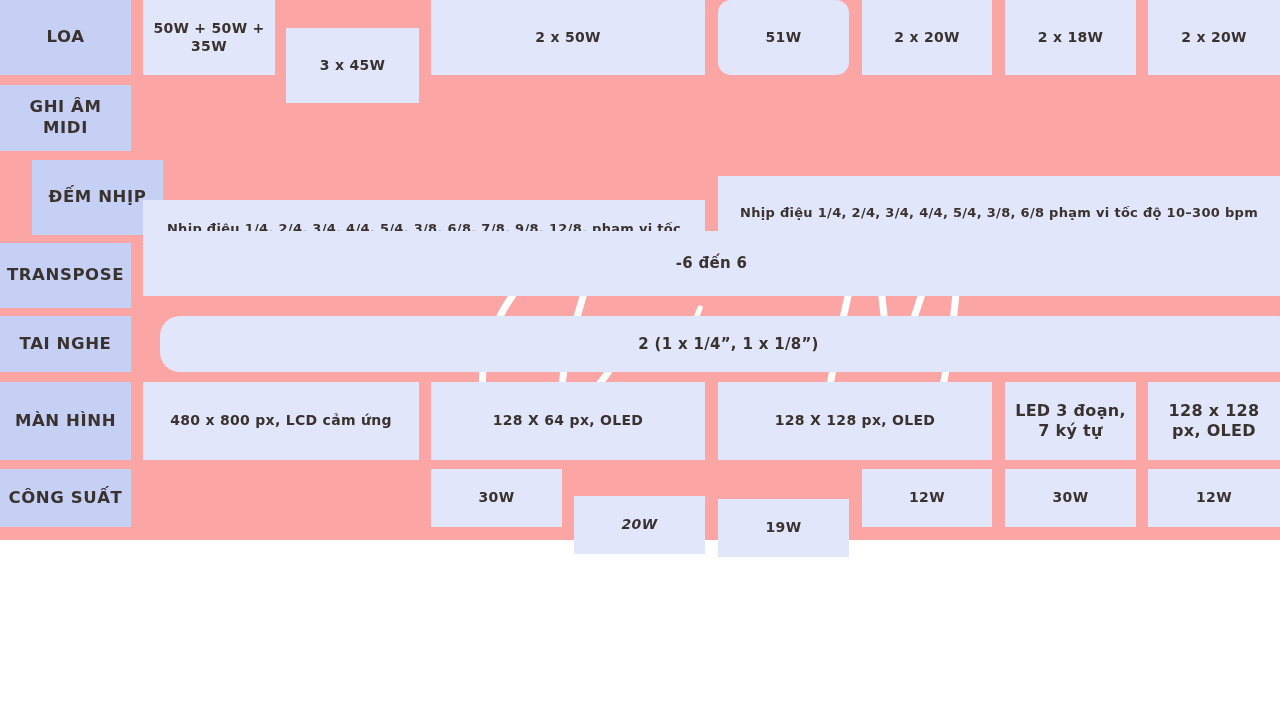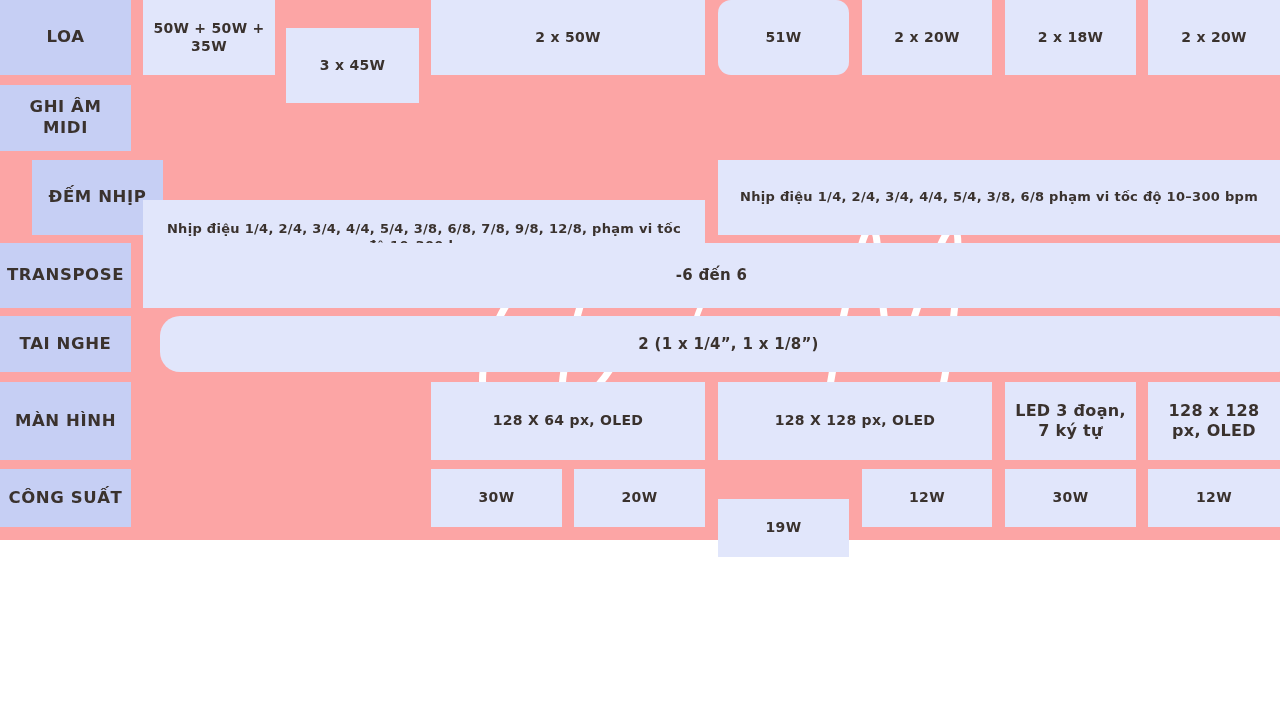--- a/index.html
+++ b/index.html
@@ -66,37 +66,38 @@
   <div class="cell data" style="left:431px;top:0px;width:274px;height:75px;">2 x 50W</div>
   <div class="cell data" style="left:718px;top:0px;width:131px;height:75px;border-radius:13px;">51W</div>
   <div class="cell data" style="left:862px;top:0px;width:130px;height:75px;">2 x 20W</div>
   <div class="cell data" style="left:1005px;top:0px;width:131px;height:75px;">2 x 18W</div>
   <div class="cell data" style="left:1148px;top:0px;width:132px;height:75px;">2 x 20W</div>
 
   <div class="cell label" style="left:0px;top:85px;width:131px;height:66px;">GHI ÂM MIDI</div>
 
   <div class="cell label" style="left:0px;top:160px;width:131px;height:75px;margin-left:32px;">ĐẾM NHỊP</div>
   <div class="cell data sm" style="left:143px;top:160px;width:562px;height:75px;padding:2px 14px;margin-top:40px;">Nhịp điệu 1/4, 2/4, 3/4, 4/4, 5/4, 3/8, 6/8, 7/8, 9/8, 12/8, phạm vi tốc độ 10–300 bpm</div>
-  <div class="cell data sm" style="left:718px;top:160px;width:562px;height:75px;padding:2px 6px;">Nhịp điệu 1/4, 2/4, 3/4, 4/4, 5/4, 3/8, 6/8 phạm vi tốc độ 10–300 bpm</div>
+  <div class="cell data sm" style="left:718px;top:176px;width:562px;height:75px;padding:2px 6px;">Nhịp điệu 1/4, 2/4, 3/4, 4/4, 5/4, 3/8, 6/8 phạm vi tốc độ 10–300 bpm</div>
 
   <div class="cell label" style="left:0px;top:243px;width:131px;height:65px;">TRANSPOSE</div>
-  <div class="cell data lg" style="left:143px;top:243px;width:1137px;height:65px;text-align:center;">-6 đến 6</div>
+  <div class="cell data lg" style="left:143px;top:231px;width:1137px;height:65px;text-align:center;">-6 đến 6</div>
 
   <div class="cell label" style="left:0px;top:316px;width:131px;height:56px;">TAI NGHE</div>
   <div class="cell data lg" style="left:160px;top:316px;width:1137px;height:56px;border-radius:20px;">2 (1 x 1/4”, 1 x 1/8”)</div>
 
   <div class="cell label" style="left:0px;top:382px;width:131px;height:78px;">MÀN HÌNH</div>
+  <div class="cell data" style="left:143px;top:382px;width:276px;height:78px;">480 x 800 px, LCD cảm ứng</div>
   <div class="cell data" style="left:431px;top:382px;width:274px;height:78px;">128 X 64 px, OLED</div>
   <div class="cell data" style="left:718px;top:382px;width:274px;height:78px;">128 X 128 px, OLED</div>
   <div class="cell data xs" style="left:1005px;top:382px;width:131px;height:78px;">LED 3 đoạn, 7 ký tự</div>
   <div class="cell data xs" style="left:1148px;top:382px;width:132px;height:78px;">128 x 128 px, OLED</div>
 
   <div class="cell label" style="left:0px;top:469px;width:131px;height:58px;">CÔNG SUẤT</div>
   <div class="cell data" style="left:431px;top:469px;width:131px;height:58px;">30W</div>
-  <div class="cell data" style="left:574px;top:469px;width:131px;height:58px;">20W</div>
+  <div class="cell data" style="left:574px;top:496px;width:131px;height:58px;font-style:italic;">20W</div>
   <div class="cell data" style="left:718px;top:469px;width:131px;height:58px;margin-top:30px;">19W</div>
   <div class="cell data" style="left:862px;top:469px;width:130px;height:58px;">12W</div>
   <div class="cell data" style="left:1005px;top:469px;width:131px;height:58px;">30W</div>
   <div class="cell data" style="left:1148px;top:469px;width:132px;height:58px;">12W</div>
 
   <div class="watermark">
     <svg viewBox="0 0 600 265" xmlns="http://www.w3.org/2000/svg" aria-hidden="true">
       <g fill="none" stroke="#ffffff" stroke-linecap="round" stroke-linejoin="round">
 
         <path d="M 30 250 C 20 215 40 150 95 105 C 130 76 150 70 143 95

